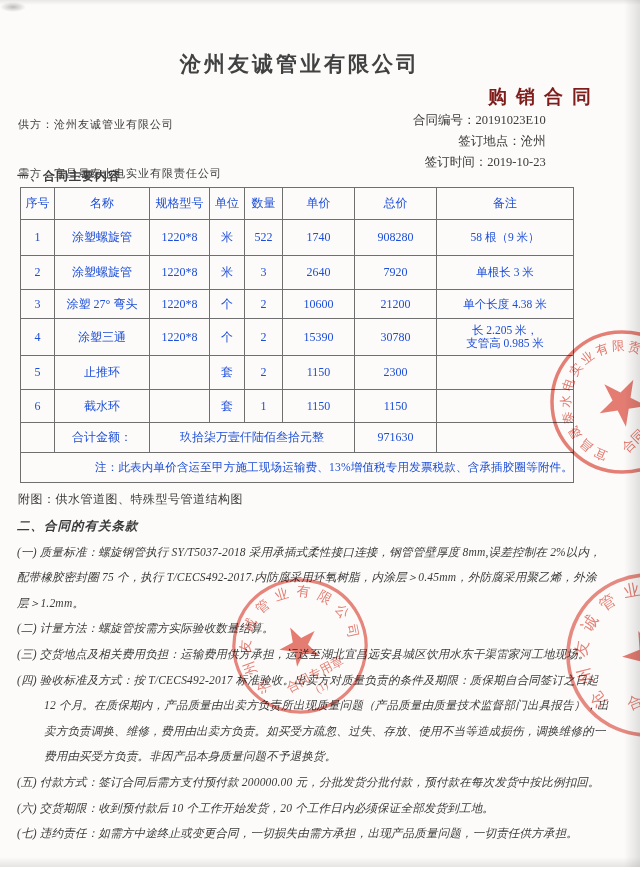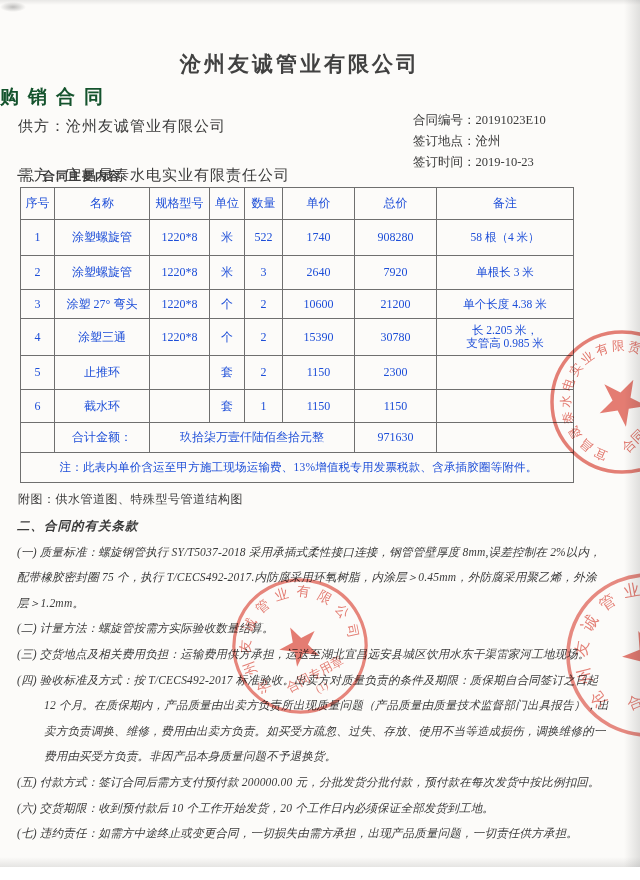--- a/index.html
+++ b/index.html
@@ -16,43 +16,43 @@
     background:linear-gradient(to right,rgba(100,100,100,0),rgba(110,110,110,.20));}
   .edge-bottom{position:absolute;bottom:0;left:0;width:100%;height:10px;
     background:linear-gradient(to bottom,rgba(100,100,100,0),rgba(110,110,110,.16));}
   .edge-top{position:absolute;top:0;left:0;width:100%;height:5px;
     background:linear-gradient(to bottom,rgba(110,110,110,.14),rgba(110,110,110,0));}
   .smudge{position:absolute;left:0;top:2px;width:26px;height:10px;
     background:radial-gradient(closest-side,rgba(70,70,70,.35),rgba(70,70,70,0));}
 
   .doc-title{position:absolute;left:0;top:50px;width:600px;text-align:center;
     font-size:21px;font-weight:600;letter-spacing:3px;color:#414141;}
-  .doc-subtitle{position:absolute;left:0;top:84px;width:600px;text-align:left;
-    font-size:19px;font-weight:600;letter-spacing:9px;color:#14532d;}
-
-  .party{position:absolute;left:18px;font-size:15px;letter-spacing:1px;}
+  .doc-subtitle{position:absolute;left:0;top:84px;width:600px;text-align:right;
+    font-size:19px;font-weight:600;letter-spacing:9px;color:#7f1d1d;}
+
+  .party{position:absolute;left:18px;font-size:11px;letter-spacing:1px;}
   .supplier{top:117px;}
   .buyer{top:166px;text-align:right;}
   .meta{position:absolute;left:413px;top:110px;font-size:12.5px;line-height:21px;}
-  .meta div{white-space:nowrap;}
+  .meta div{white-space:nowrap;text-align:right;}
 
   .sec1-heading{position:absolute;left:17px;top:168px;font-size:12px;font-weight:600;letter-spacing:1px;}
 
   table.items{
     position:absolute;left:20px;top:187px;width:553px;
     border-collapse:collapse;table-layout:fixed;
     font-size:12px;color:#1d4ed8;
   }
   table.items td,table.items th{
     border:1px solid #6f6f6f;
     text-align:center;vertical-align:middle;
     font-weight:normal;padding:1px 2px;overflow:hidden;
   }
   table.items .note-cell{font-size:11.5px;line-height:13px;}
-  table.items .footnote td{ text-align:center;font-size:11.5px;padding:4px 0 4px 3px;letter-spacing:.2px;}
+  table.items .footnote td{ text-align:right;font-size:11.5px;padding:4px 0 4px 3px;letter-spacing:.2px;}
 
   .attachment{position:absolute;left:18px;top:491px;font-size:12px;letter-spacing:.5px;}
 
   .sec2{position:absolute;left:17px;top:514px;width:610px;font-size:11.5px;}
   .sec2 p{margin:0;line-height:25.6px;white-space:nowrap;letter-spacing:.2px;font-style:italic;}
   .sec2 .heading{font-size:12.5px;font-weight:600;letter-spacing:1px;}
   .sec2 .indent{padding-left:27px;}
 
   svg.stamp{position:absolute;mix-blend-mode:multiply;opacity:.82;pointer-events:none;}
   .stamp text{fill:#d93a2c;}
@@ -105,21 +105,21 @@
       <th>备注</th>
     </tr>
     <tr style="height:36px">
       <td>1</td>
       <td>涂塑螺旋管</td>
       <td>1220*8</td>
       <td>米</td>
       <td>522</td>
       <td>1740</td>
       <td>908280</td>
-      <td class="note-cell">58 根（4 米）</td>
+      <td class="note-cell">58 根（9 米）</td>
     </tr>
     <tr style="height:34px">
       <td>2</td>
       <td>涂塑螺旋管</td>
       <td>1220*8</td>
       <td>米</td>
       <td>3</td>
       <td>2640</td>
       <td>7920</td>
       <td class="note-cell">单根长 3 米</td>

